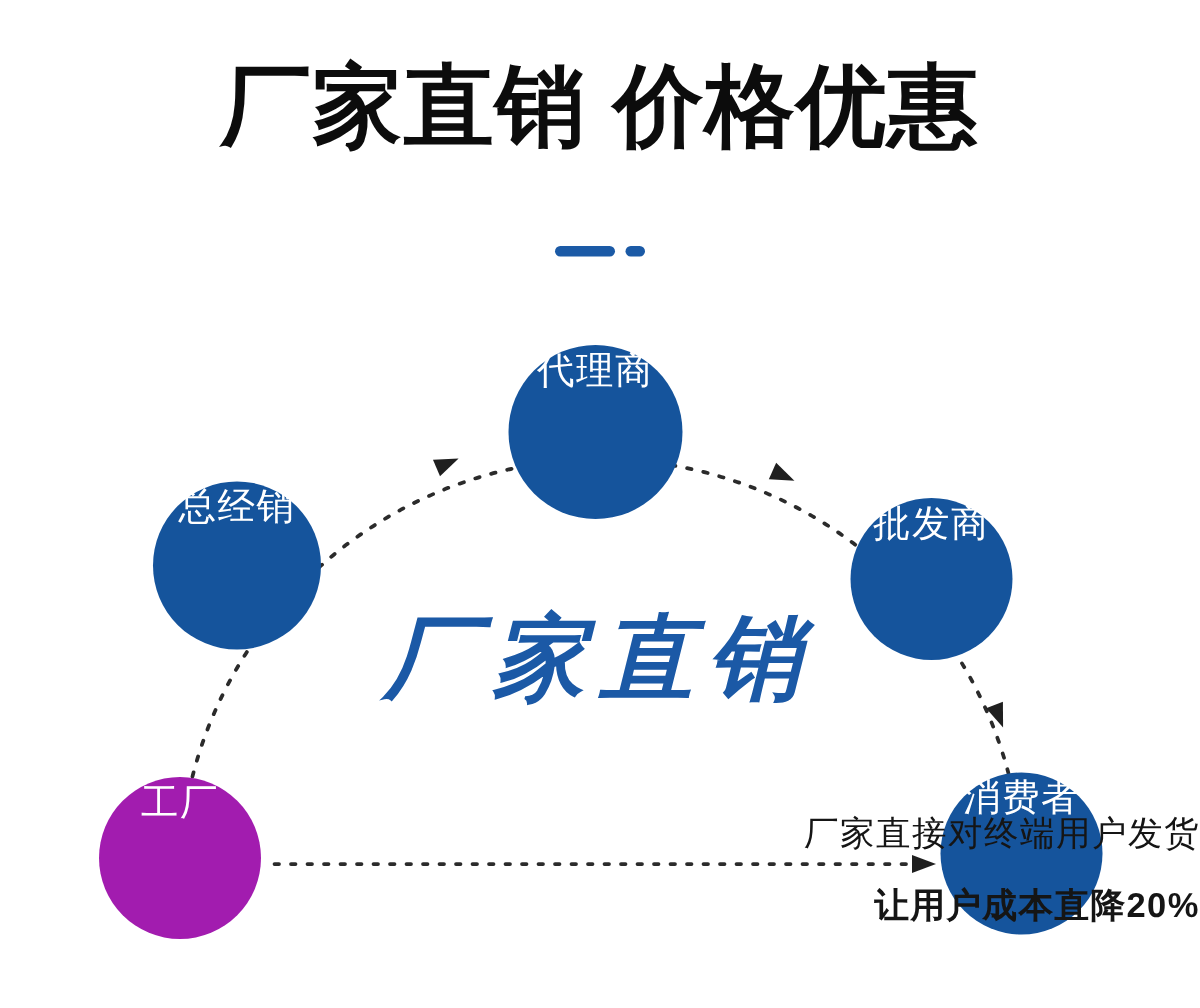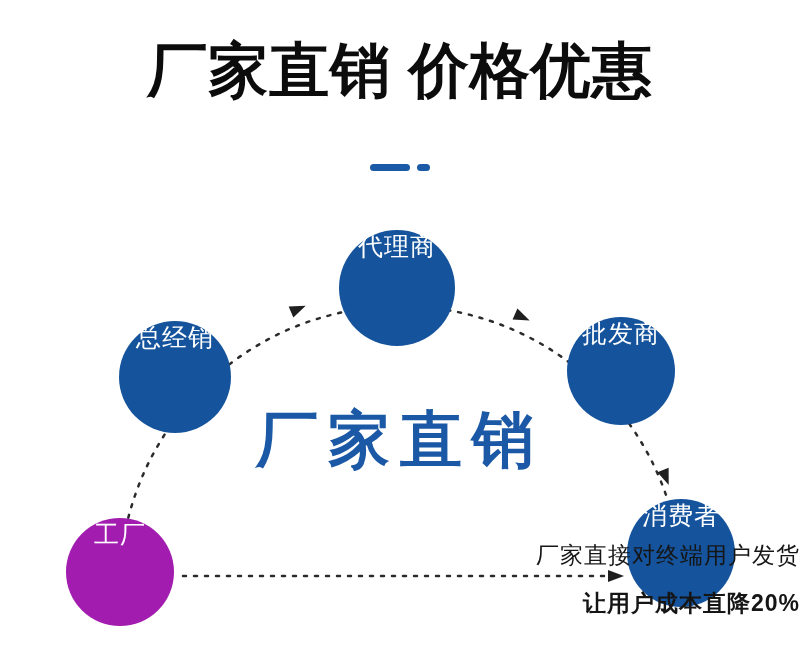--- a/index.html
+++ b/index.html
@@ -16,27 +16,27 @@
   .divider .bar { height:7px; border-radius:4px; background:#1b5aa6; display:inline-block; }
   .bar.long { width:40px; }
   .bar.short { width:13px; }
 
   svg.lines { position:absolute; top:0; left:0; }
 
   .node { position:absolute; border-radius:50%; display:flex; align-items:flex-start; justify-content:center;
           color:#ffffff; font-size:25px; font-weight:400; background:#15549c; letter-spacing:1px; }
   .node.dark { background:#a21caf; }
   .node-agent       { left:339px; top:214px; width:116px; height:116px; }
-  .node-distributor { left:119px; top:305px; width:112px; height:112px; }
-  .node-wholesaler  { left:567px; top:301px; width:108px; height:108px; }
+  .node-distributor { left:102px; top:305px; width:112px; height:112px; }
+  .node-wholesaler  { left:567px; top:316px; width:108px; height:108px; }
   .node-factory     { left:66px;  top:502px; width:108px; height:108px; }
-  .node-consumer    { left:627px; top:483px; width:108px; height:108px; }
+  .node-consumer    { left:627px; top:499px; width:108px; height:108px; }
 
   .center-label { position:absolute; top:393px; left:0; width:100%; text-align:center;
-                  font-size:62px; font-weight:700; color:#1b59a6; letter-spacing:10px; line-height:1; }
+                  font-size:62px; font-weight:700; color:#1b59a6; letter-spacing:10px; line-height:1;font-style:italic; }
 
   .note { position:absolute; left:0; width:100%; text-align:right; color:#151515;
           font-size:23px; font-weight:500; letter-spacing:1px; }
   .note1 { top:524px; }
   .note2 { top:572px;font-weight:bold; }
 </style>
 </head>
 <body>
 
 <div class="page">

